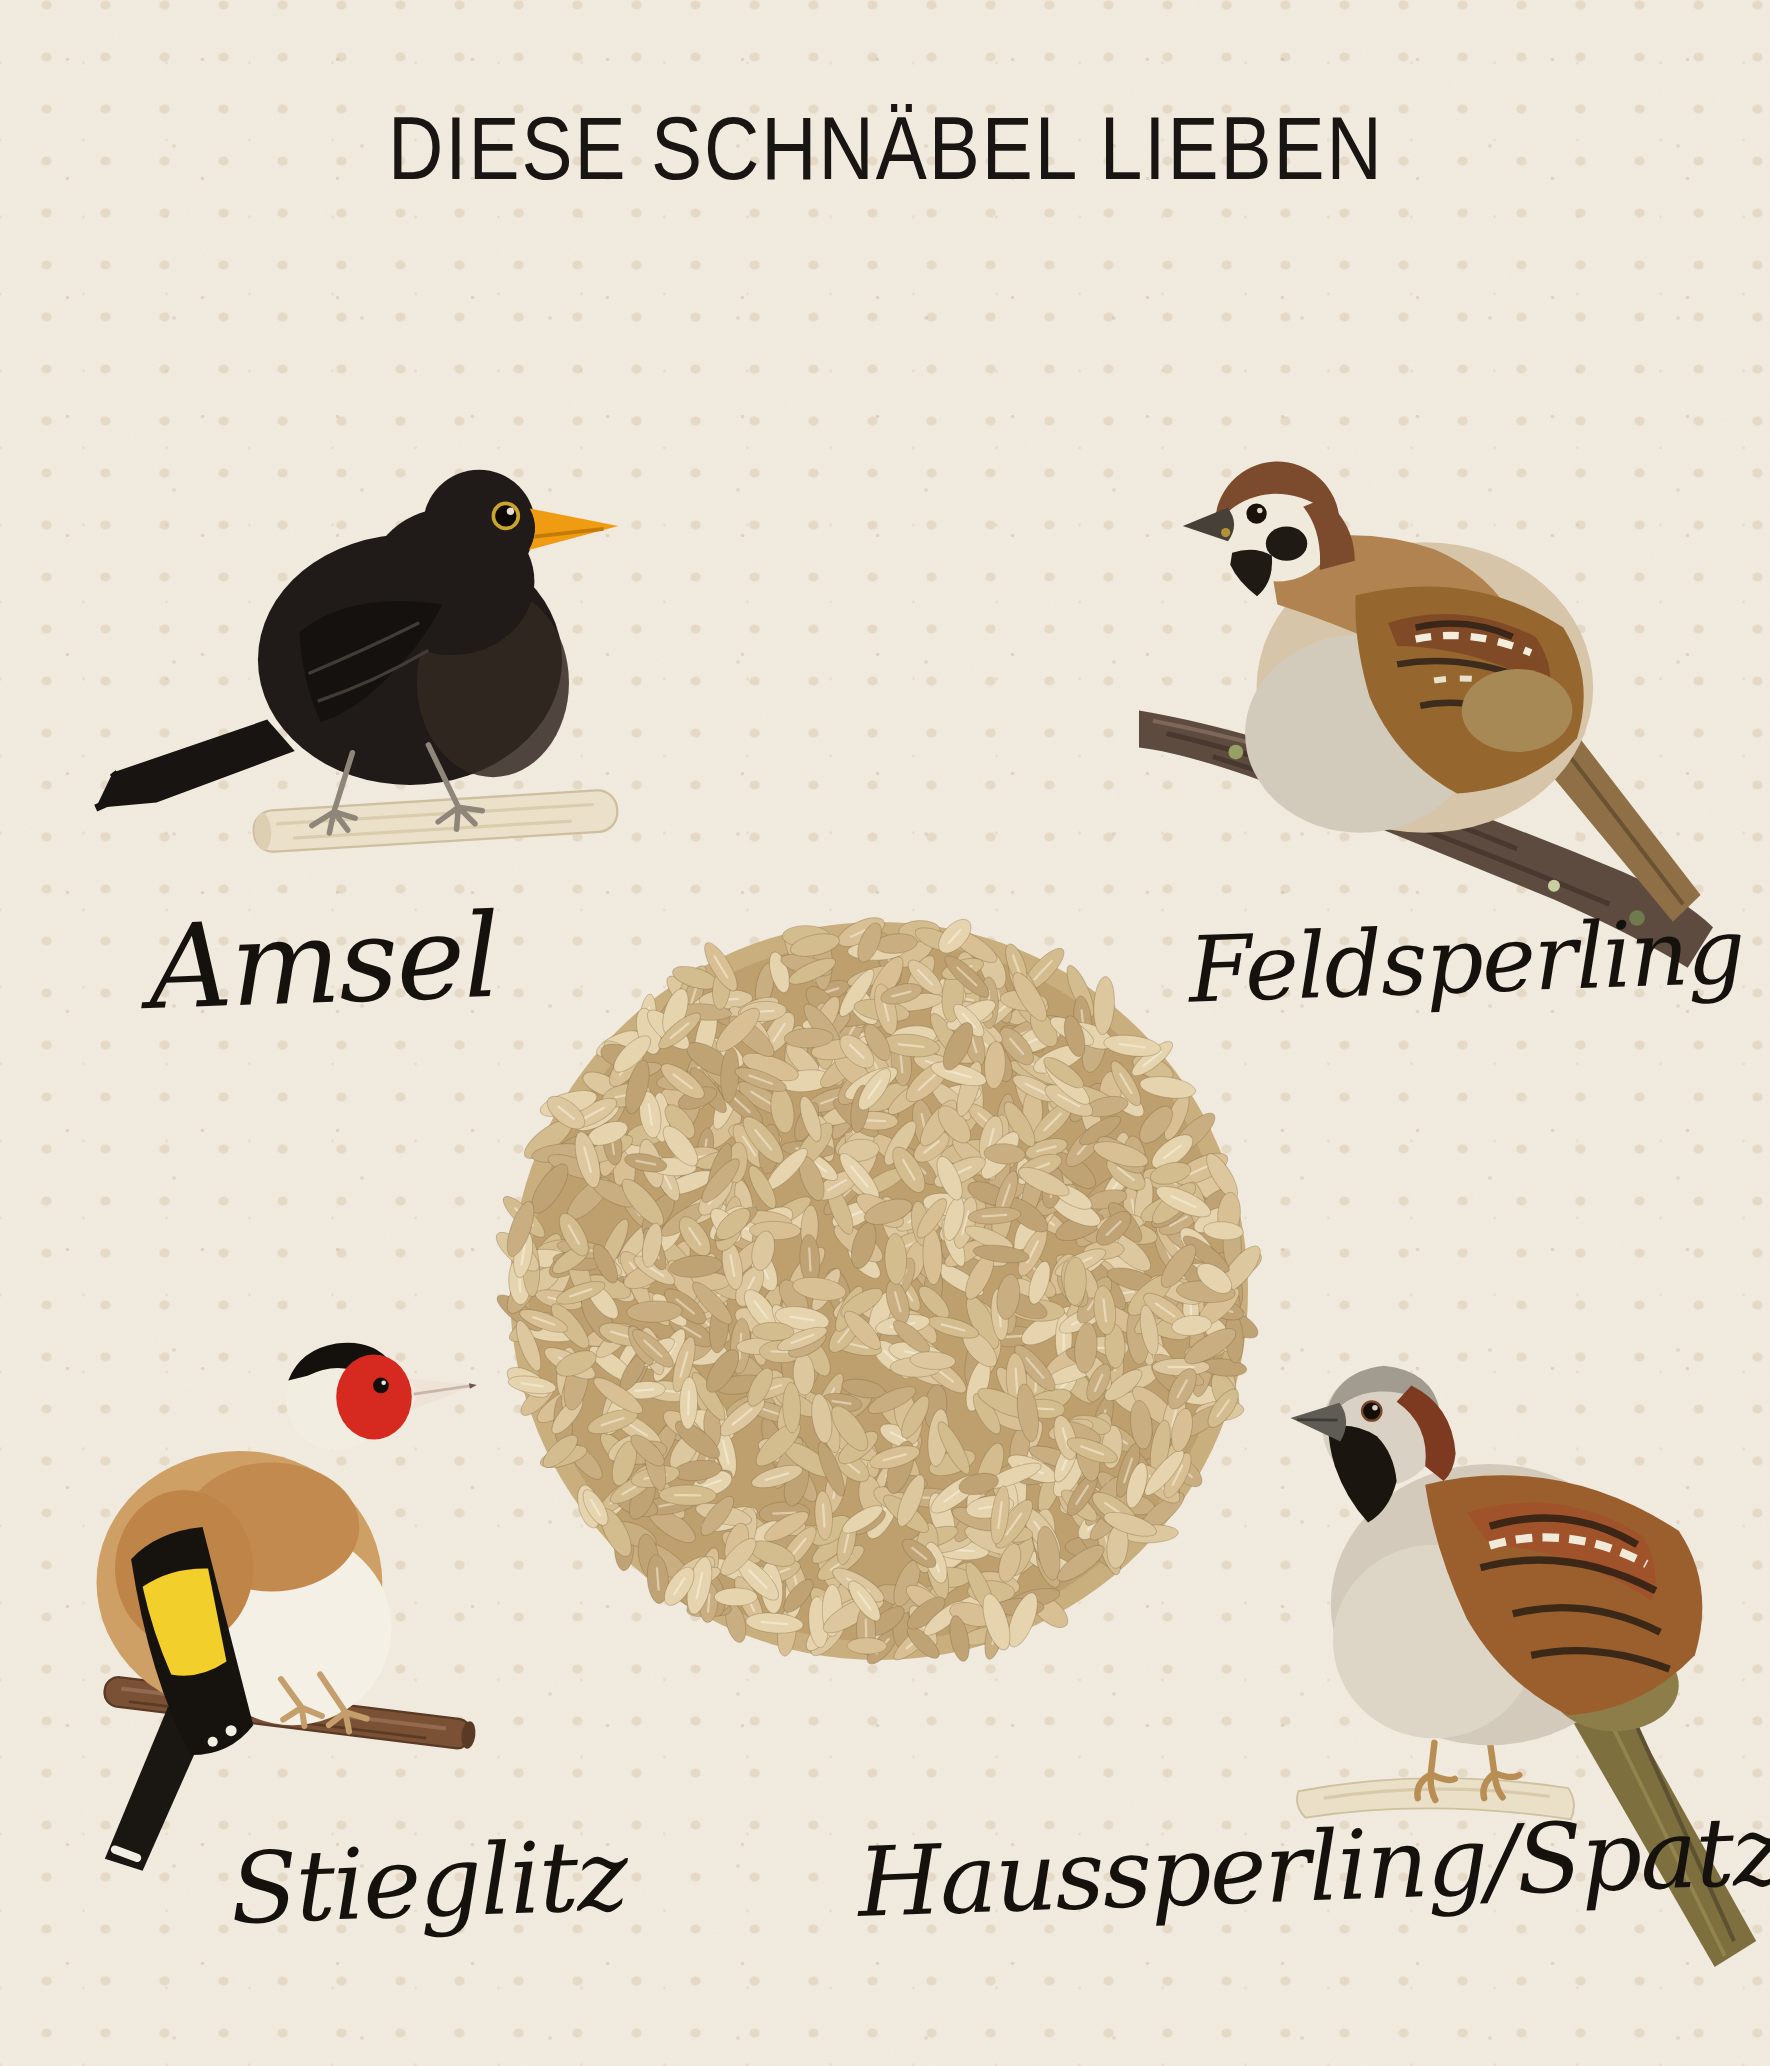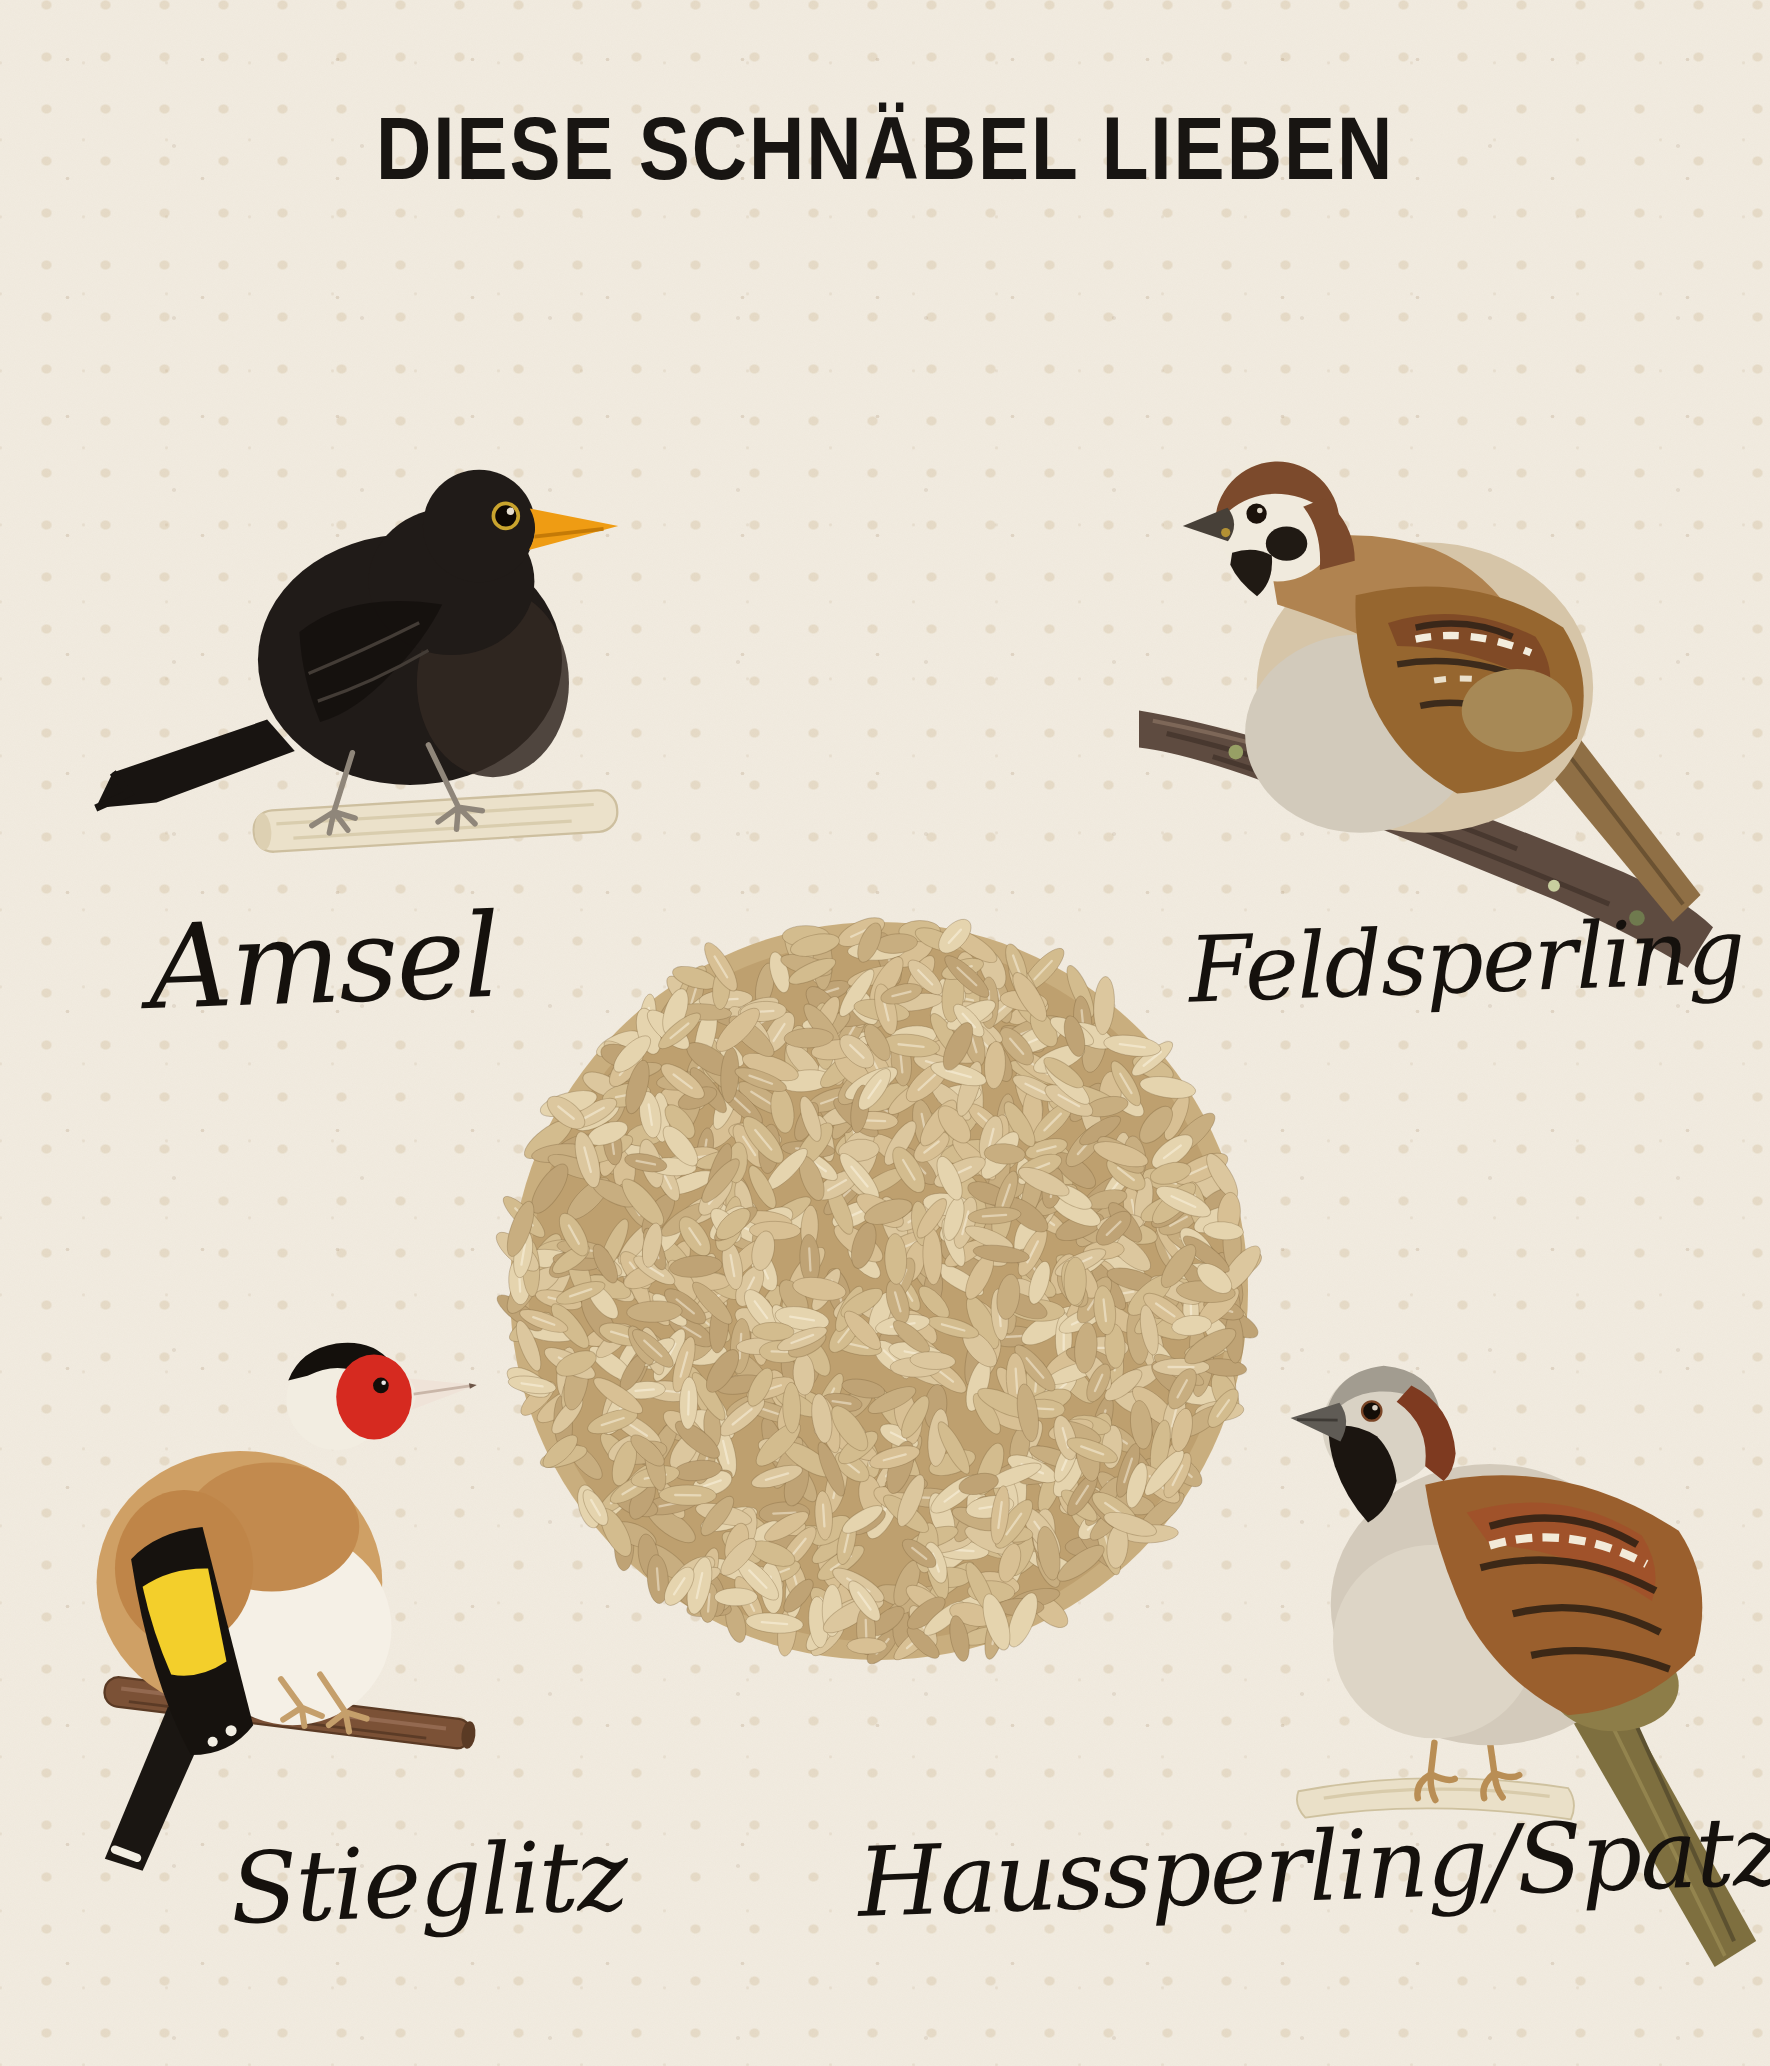--- a/index.html
+++ b/index.html
@@ -13,21 +13,21 @@
       radial-gradient(rgba(120,92,58,.12) 1.6px, transparent 2.5px),
       radial-gradient(rgba(221,206,180,.55) 4.2px, transparent 6px);
     background-size:135px 119px, 83px 77px, 188px 172px, 59px 52px;
     background-position:0 0, 42px 24.4px, 80px 60px, 17px 31px;
     font-family:"Liberation Sans", sans-serif;
   }
   .grain{position:absolute;inset:0;width:100%;height:100%;pointer-events:none;}
   .title{
     position:absolute;top:101px;left:0;width:100%;
     text-align:center;color:#181512;
-    font-weight:700;font-size:89px;line-height:1.06;letter-spacing:2.3px;
+    font-weight:400;font-size:89px;line-height:1.06;letter-spacing:2.3px;
   }
   .title .tline{display:block;}
   .title .squeeze{display:inline-block;transform:scaleX(.86);transform-origin:center;white-space:nowrap;}
   .bird{position:absolute;}
   .bird svg{display:block;width:100%;height:100%;}
   .script-label{
     position:absolute;
     font-family:"DejaVu Serif", serif;font-style:italic;
     color:#15110d;text-align:center;line-height:1;
     letter-spacing:-1.8px;transform:rotate(-2deg);white-space:nowrap;

